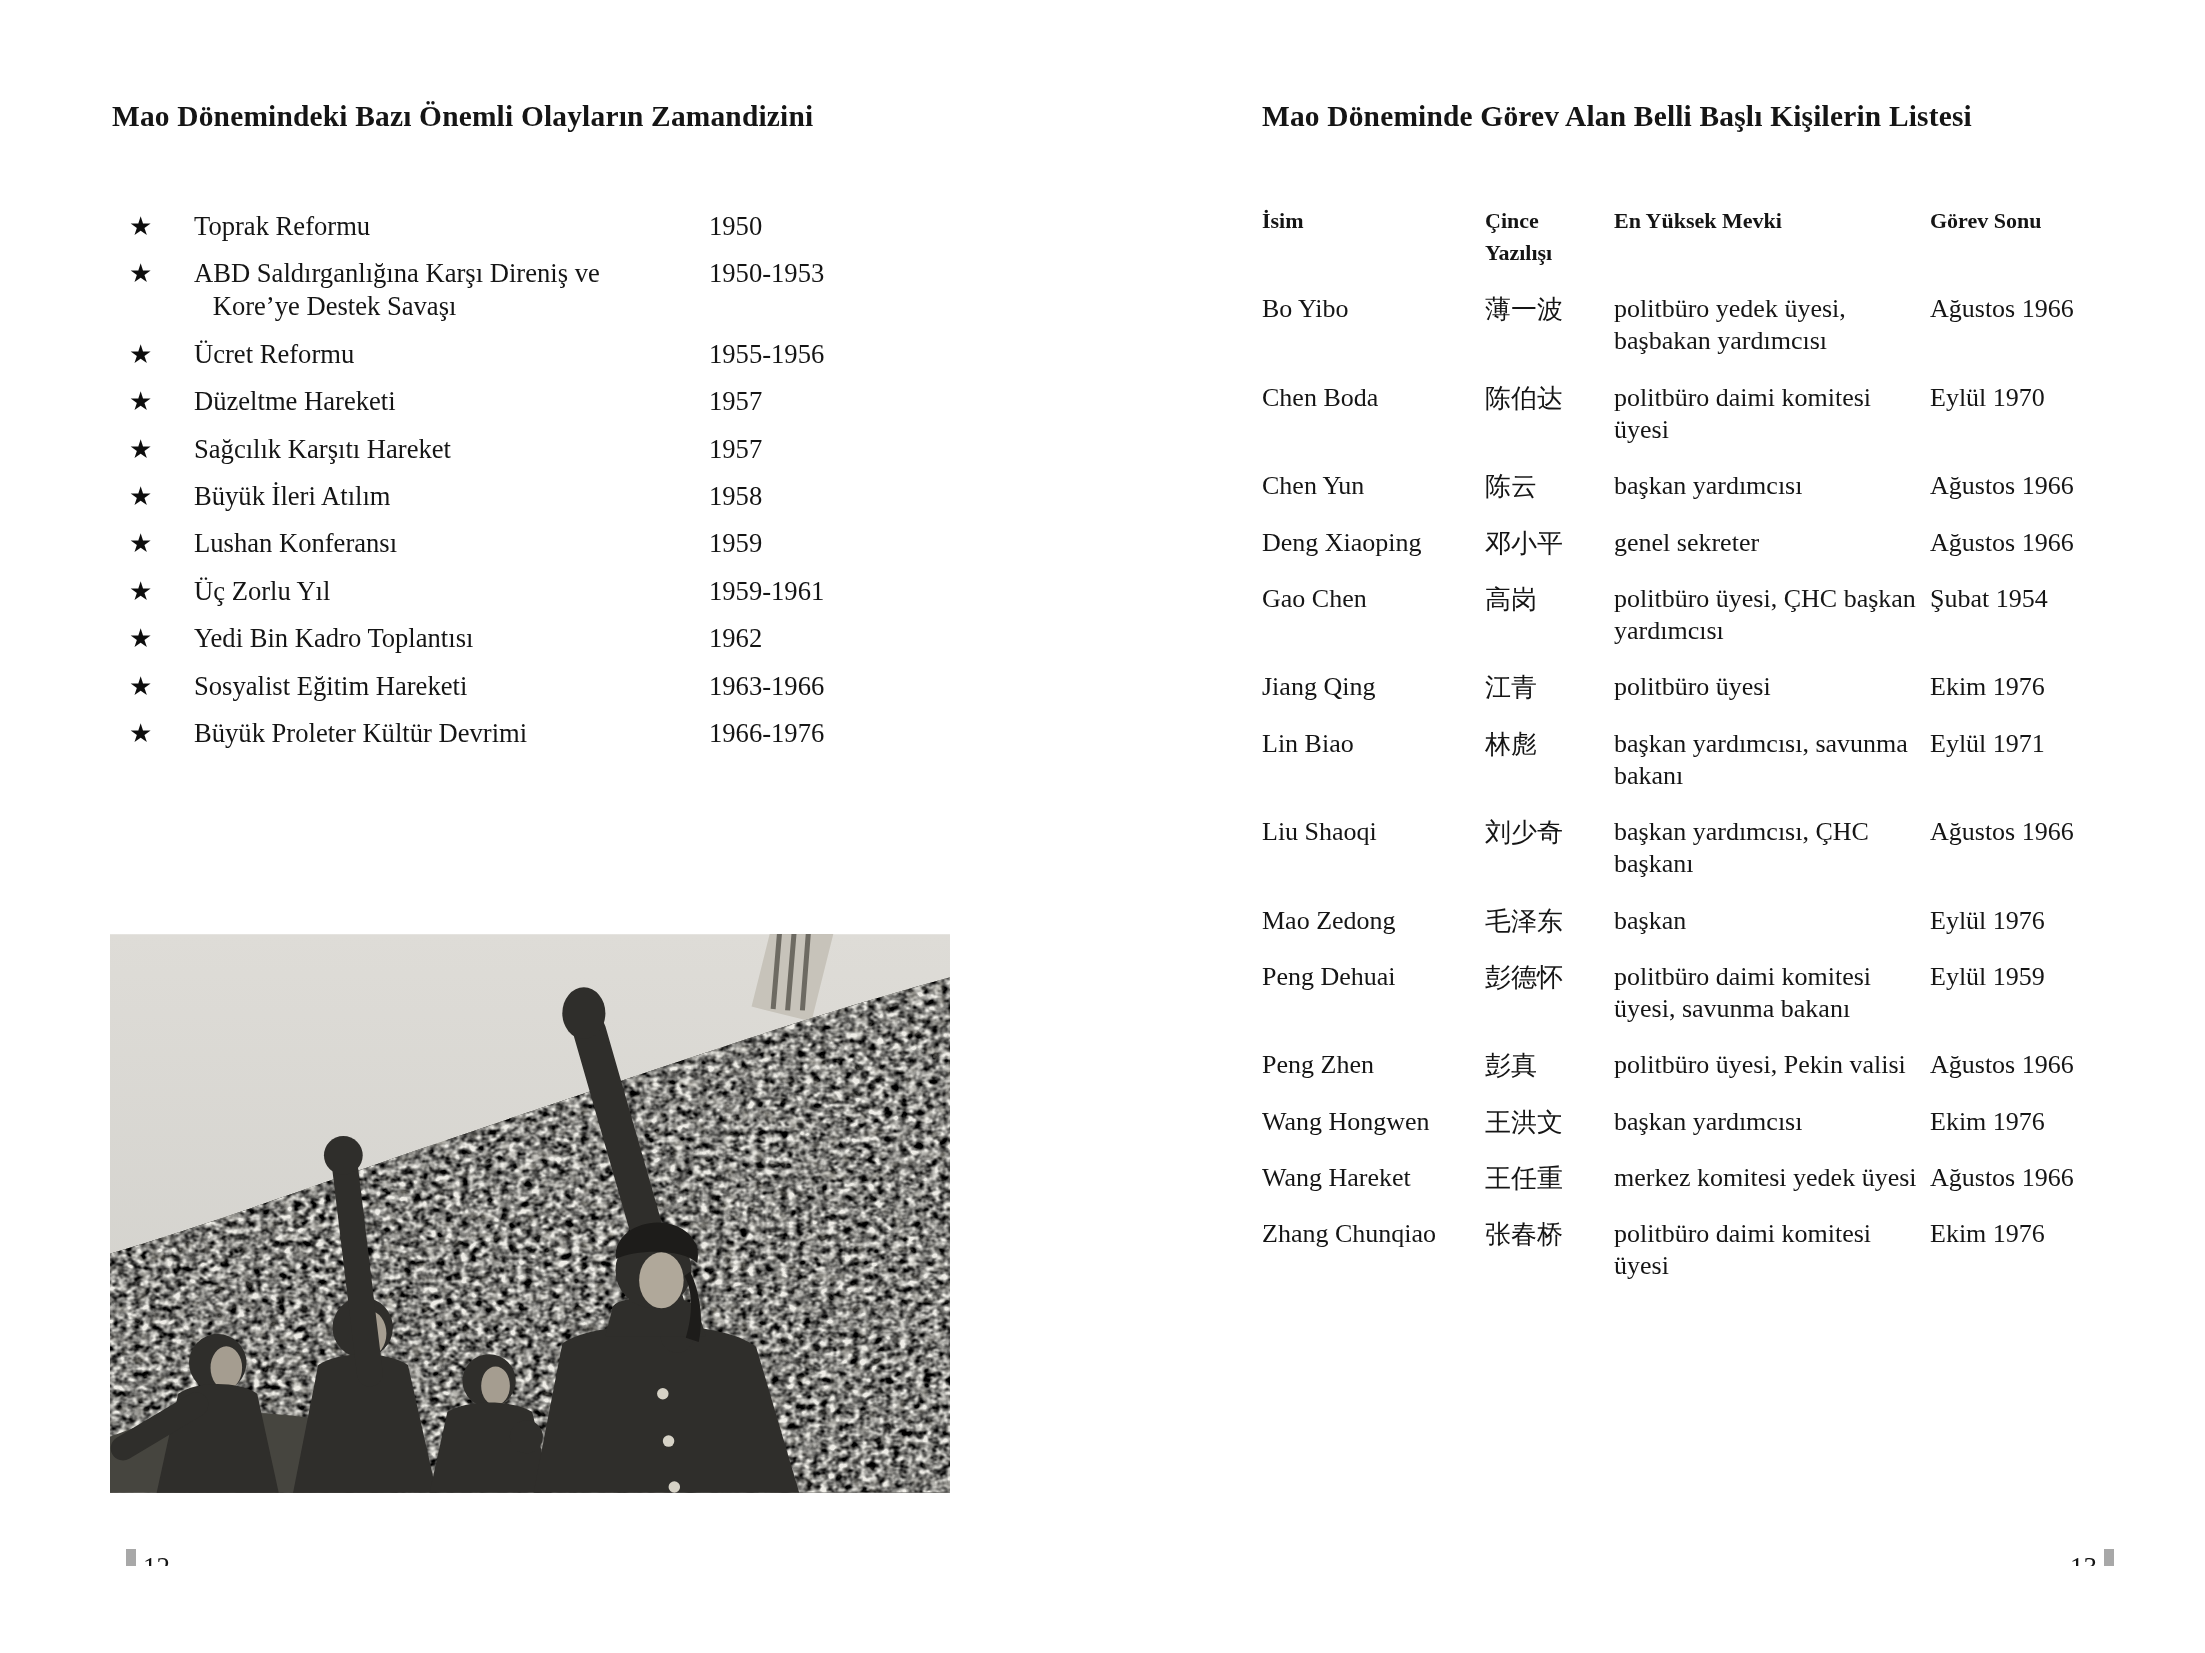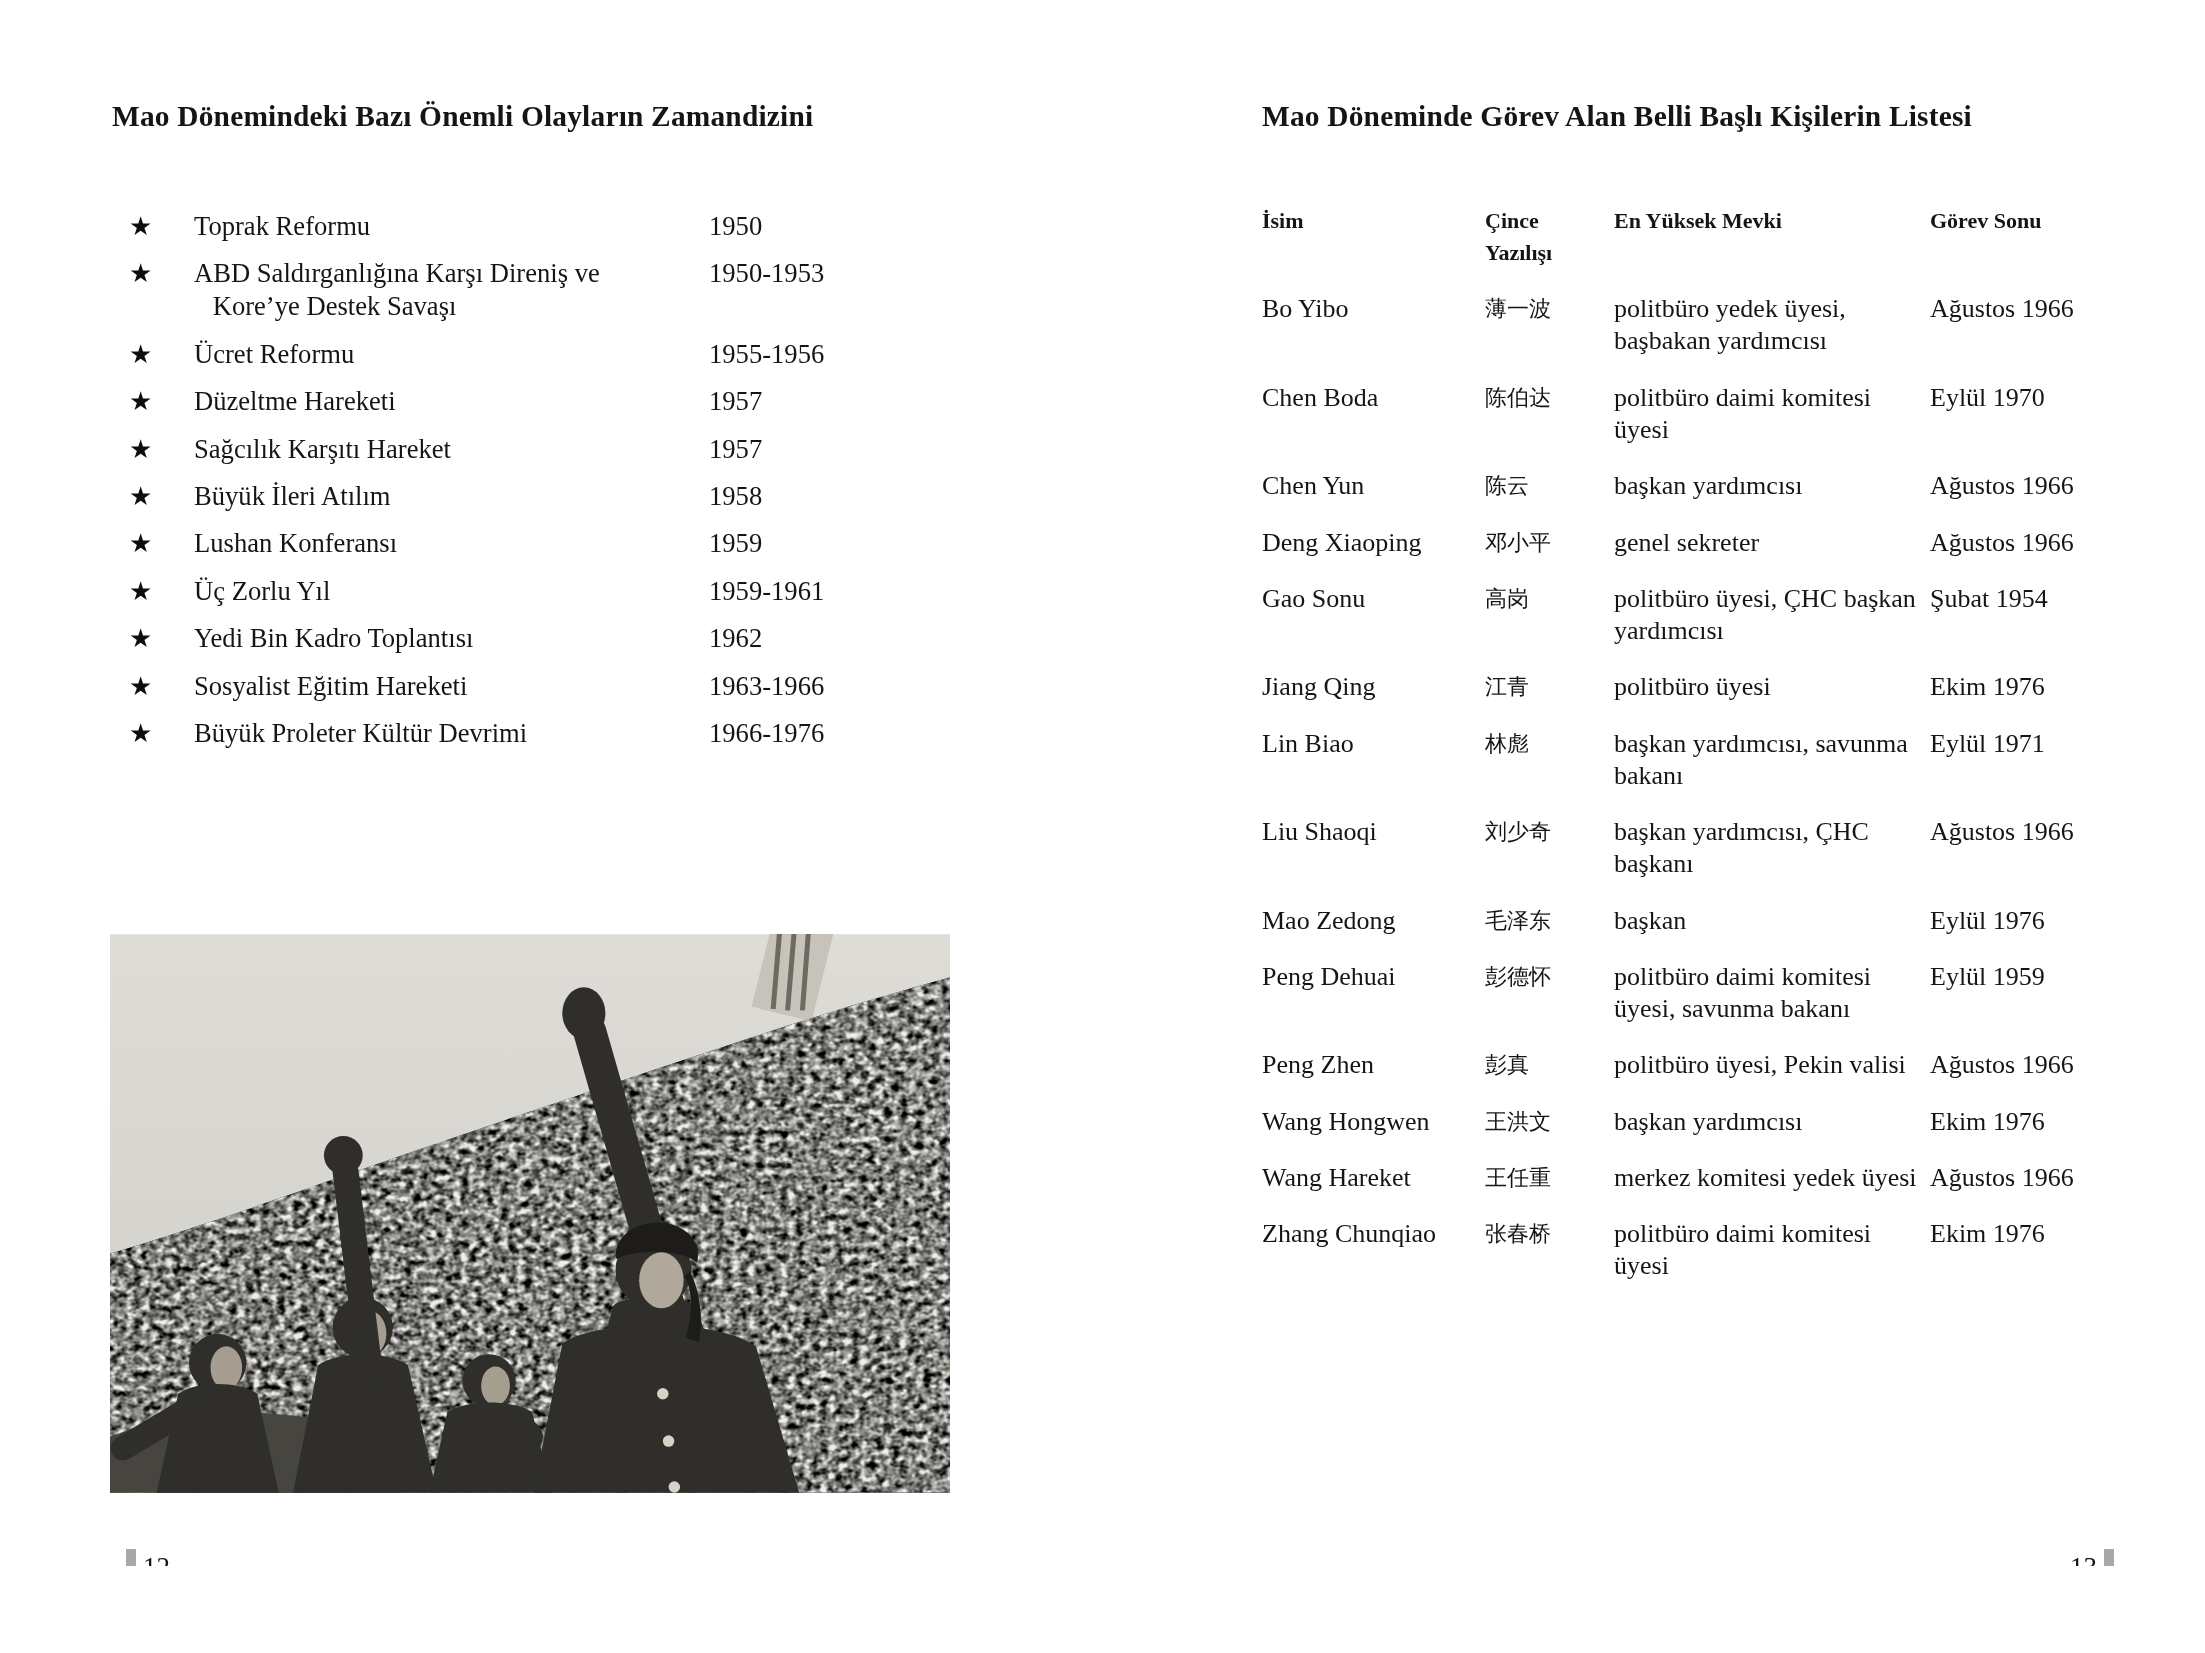--- a/index.html
+++ b/index.html
@@ -22,21 +22,21 @@
 
   
   .photo{position:absolute;left:110px;top:934px;width:840px;height:559px;margin:0;overflow:hidden;}
   .photo svg{display:block;}
 
   
   .table{position:absolute;left:1262px;top:205px;width:855px;font-size:26px;line-height:32px;}
   .trow{display:grid;grid-template-columns:223px 129px 316px auto;margin-bottom:24.4px;align-items:start;}
   .thead .cell{font-weight:700;font-size:22px;}
   .cell{padding-right:11.5px;}
-  .chinese{font-family:"DejaVu Sans","Liberation Sans",sans-serif;font-size:22px;line-height:32px;}
+  .chinese{font-family:"DejaVu Sans","Liberation Sans",sans-serif;font-size:26px;line-height:32px;}
 
   
   .footer{position:absolute;top:1549px;display:flex;align-items:flex-start;gap:7px;
           font-size:27px;line-height:36px;margin-left:16px;}
   #left-footer{left:110px;}
   #right-footer{left:2054px;}
   .pagebar{width:10px;height:36px;background:#a8a8a8;}
 </style>
 </head>
 <body>
@@ -232,21 +232,21 @@
           <div class="cell position">başkan yardımcısı</div>
           <div class="cell end">Ağustos 1966</div>
         </div>
         <div class="trow">
           <div class="cell name">Deng Xiaoping</div>
           <div class="cell chinese">邓小平</div>
           <div class="cell position">genel sekreter</div>
           <div class="cell end">Ağustos 1966</div>
         </div>
         <div class="trow">
-          <div class="cell name">Gao Sonu</div>
+          <div class="cell name">Gao Chen</div>
           <div class="cell chinese">高岗</div>
           <div class="cell position">politbüro üyesi, ÇHC başkan yardımcısı</div>
           <div class="cell end">Şubat 1954</div>
         </div>
         <div class="trow">
           <div class="cell name">Jiang Qing</div>
           <div class="cell chinese">江青</div>
           <div class="cell position">politbüro üyesi</div>
           <div class="cell end">Ekim 1976</div>
         </div>

